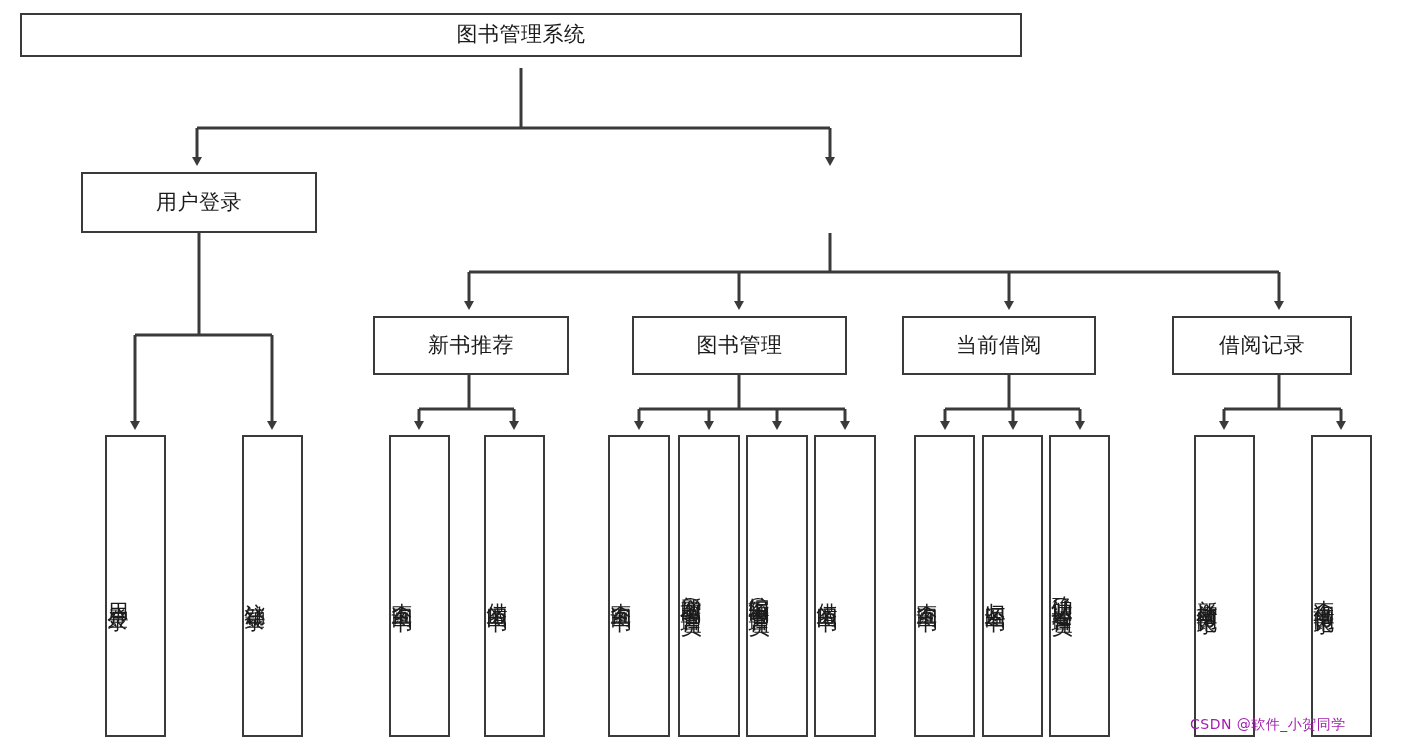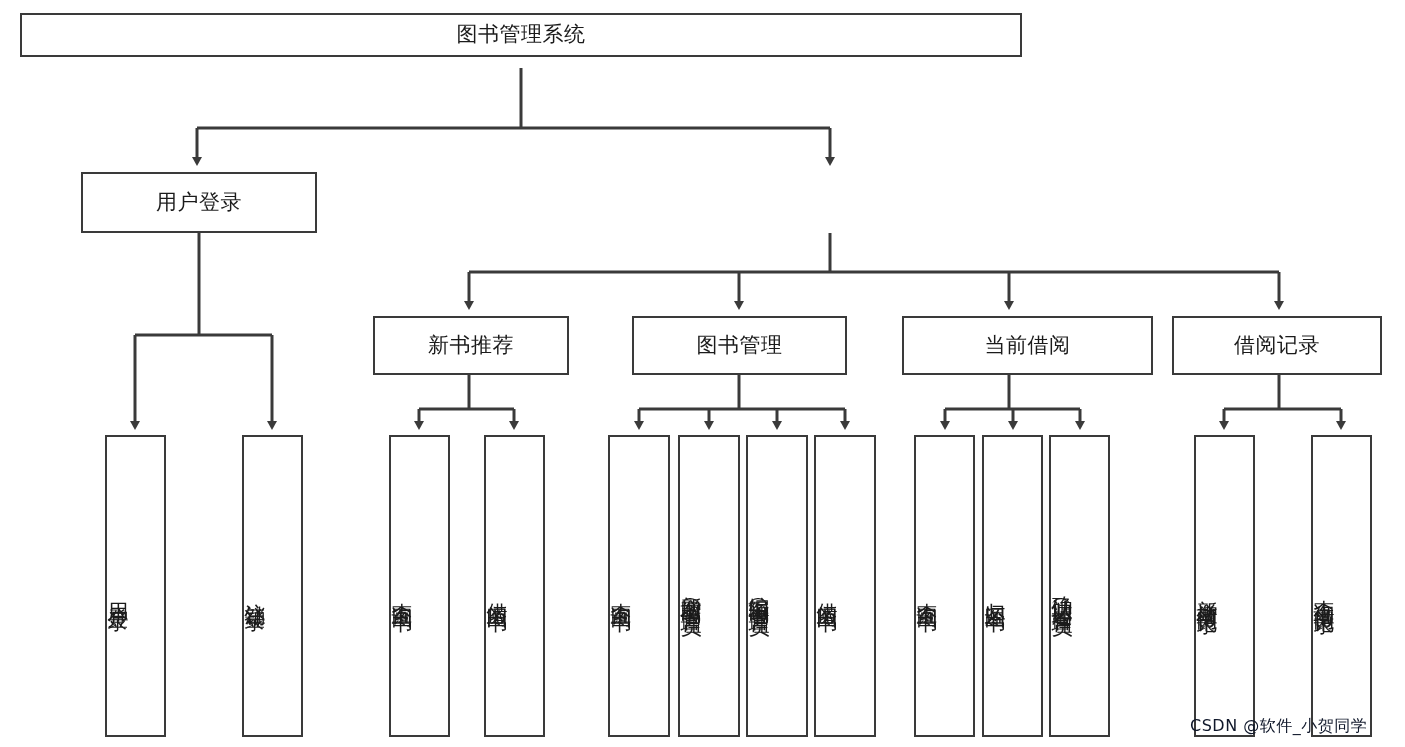--- a/index.html
+++ b/index.html
@@ -48,22 +48,22 @@
   .node.vertical .label {
     writing-mode: vertical-rl;
     text-orientation: upright;
     font-size: 21px;
     letter-spacing: 3px;
     line-height: 1;
     white-space: nowrap;
   }
   .watermark {
     position: absolute;
-    font-size: 16px;
-    color: #0f172a;
+    font-size: 14px;
+    color: #a21caf;
     white-space: nowrap;
     letter-spacing: 0.5px;
     pointer-events: none;
   }
 </style>
 </head>
 <body>
 
 <div id="diagram-root">
 
@@ -124,24 +124,24 @@
   <div class="node" id="node-l2-0" style="left: 81px; top: 172px; width: 236px; height: 61px;">
     <span class="label">用户登录</span>
   </div>
 
   <div class="node" id="node-l3-0" style="left: 362px; top: 316px; width: 196px; height: 59px; margin-left: 11px;">
     <span class="label">新书推荐</span>
   </div>
   <div class="node" id="node-l3-1" style="left: 632px; top: 316px; width: 215px; height: 59px;">
     <span class="label">图书管理</span>
   </div>
-  <div class="node" id="node-l3-2" style="left: 902px; top: 316px; width: 251px; height: 59px;">
+  <div class="node" id="node-l3-2" style="left: 902px; top: 316px; width: 194px; height: 59px;">
     <span class="label">当前借阅</span>
   </div>
-  <div class="node" id="node-l3-3" style="left: 1172px; top: 316px; width: 210px; height: 59px;">
+  <div class="node" id="node-l3-3" style="left: 1172px; top: 316px; width: 180px; height: 59px;">
     <span class="label">借阅记录</span>
   </div>
 
   <div class="node vertical" id="node-leaf-0" style="left: 105px; top: 435px; width: 61px; height: 302px;">
     <span class="label">用户登录</span>
   </div>
   <div class="node vertical" id="node-leaf-1" style="left: 242px; top: 435px; width: 61px; height: 302px;">
     <span class="label">注销登录</span>
   </div>
   <div class="node vertical" id="node-leaf-2" style="left: 389px; top: 435px; width: 61px; height: 302px;">

